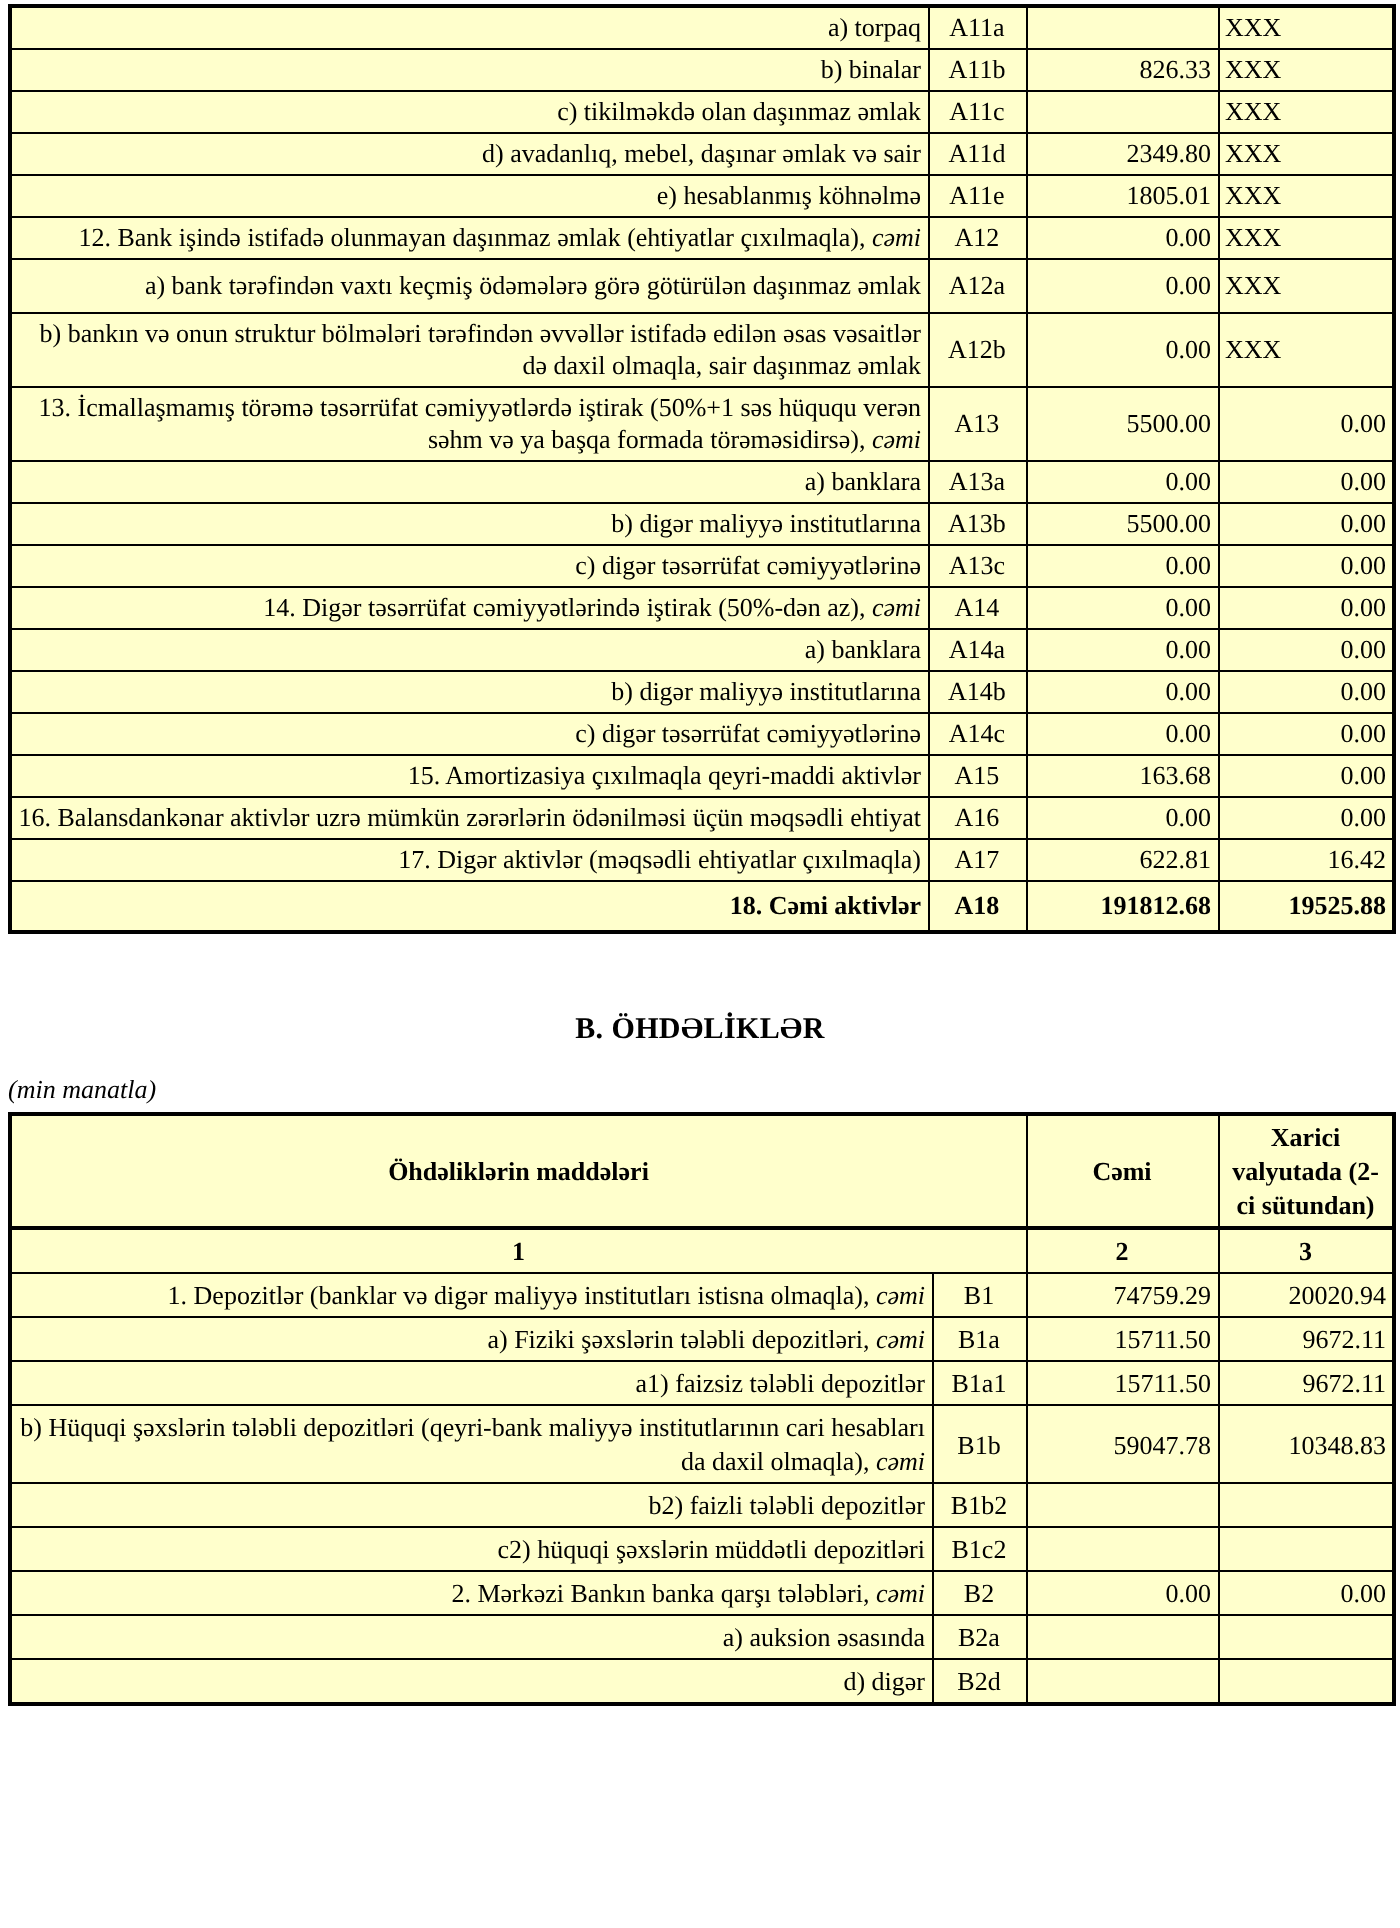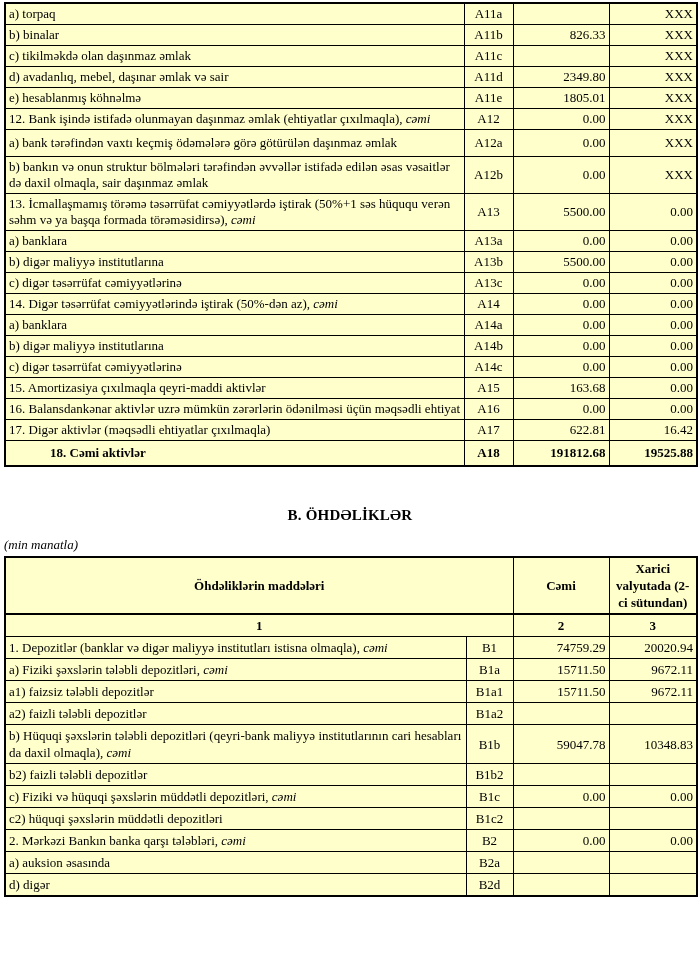--- a/index.html
+++ b/index.html
@@ -10,24 +10,24 @@
   .sheet{padding:2px 4px 0 4px;}
   table.tbl{
     border-collapse:collapse;table-layout:fixed;width:692px;
     border:2px solid #000;
   }
   table.tbl td{
     border:1px solid #000;background:#FFFFCC;vertical-align:middle;
     padding:2px 3px;line-height:16px;overflow:hidden;
   }
   table.liab td{line-height:17px;}
-  td.lbl{text-align:left;}
+  td.lbl{text-align:right;}
   td.code{text-align:center;}
   td.num{text-align:right;padding-right:2px;}
-  td.xxx{text-align:right;}
+  td.xxx{text-align:left;}
   td.wh{background:#ffffff;}
   td.i0{padding-left:5px;}
   td.i1{padding-left:18px;}
   td.i2{padding-left:31px;}
   tr.bold td{font-weight:bold;}
   .it{font-style:italic;}
   tr.hdr td{font-weight:bold;text-align:center;}
   tr.hdr1 td{height:50px;}
   tr.hdr2 td{border-top:2px solid #000;}
   .section-title{
@@ -208,44 +208,32 @@
         <td class="num">15711.50</td>
         <td class="num">9672.11</td>
       </tr>
       <tr>
         <td class="lbl i2">a1) faizsiz tələbli depozitlər</td>
         <td class="code">B1a1</td>
         <td class="num wh">15711.50</td>
         <td class="num wh">9672.11</td>
       </tr>
       <tr>
-        <td class="lbl i2">a2) faizli tələbli depozitlər</td>
-        <td class="code">B1a2</td>
-        <td class="num wh"></td>
-        <td class="num wh"></td>
-      </tr>
-      <tr>
         <td class="lbl i1"><span>b) Hüquqi şəxslərin tələbli depozitləri (qeyri-bank maliyyə institutlarının cari hesabları da daxil olmaqla), </span><span class="it">cəmi</span></td>
         <td class="code">B1b</td>
         <td class="num">59047.78</td>
         <td class="num">10348.83</td>
       </tr>
       <tr>
         <td class="lbl i2">b2) faizli tələbli depozitlər</td>
         <td class="code">B1b2</td>
         <td class="num wh"></td>
         <td class="num wh"></td>
       </tr>
       <tr>
-        <td class="lbl i1"><span>c) Fiziki və hüquqi şəxslərin müddətli depozitləri, </span><span class="it">cəmi</span></td>
-        <td class="code">B1c</td>
-        <td class="num">0.00</td>
-        <td class="num">0.00</td>
-      </tr>
-      <tr>
         <td class="lbl i2">c2) hüquqi şəxslərin müddətli depozitləri</td>
         <td class="code">B1c2</td>
         <td class="num wh"></td>
         <td class="num wh"></td>
       </tr>
       <tr>
         <td class="lbl i0"><span>2. Mərkəzi Bankın banka qarşı tələbləri, </span><span class="it">cəmi</span></td>
         <td class="code">B2</td>
         <td class="num">0.00</td>
         <td class="num">0.00</td>

